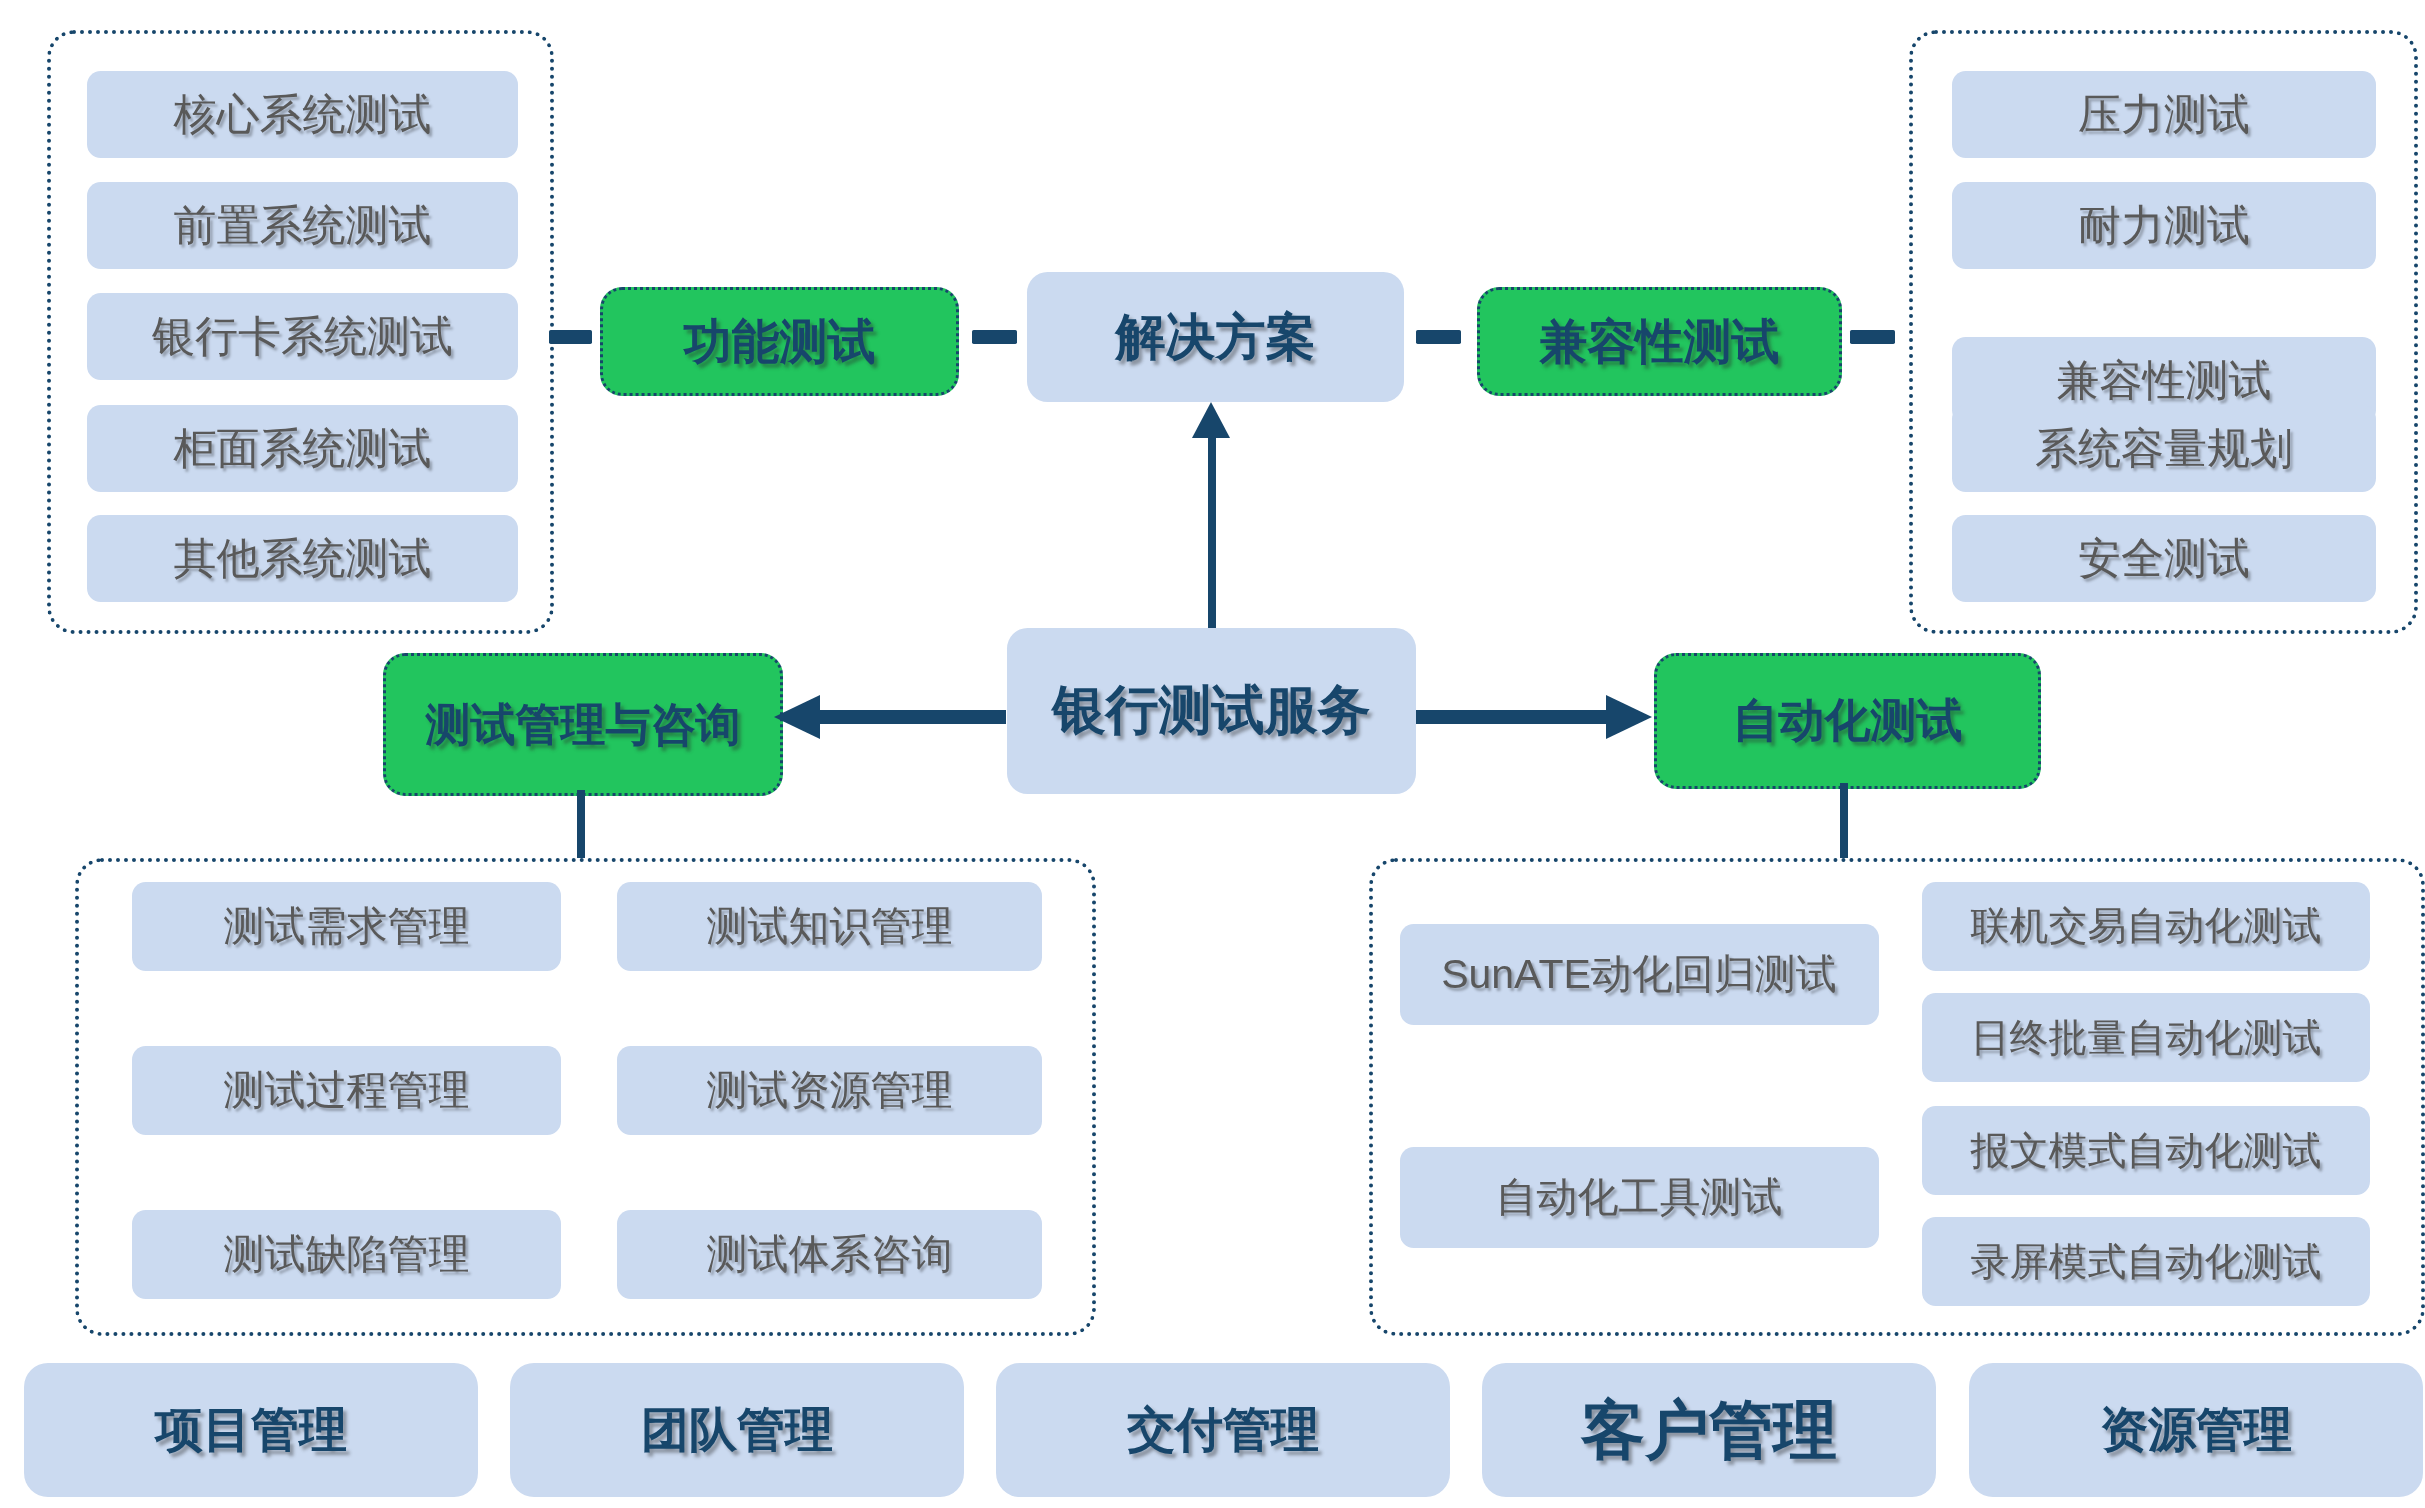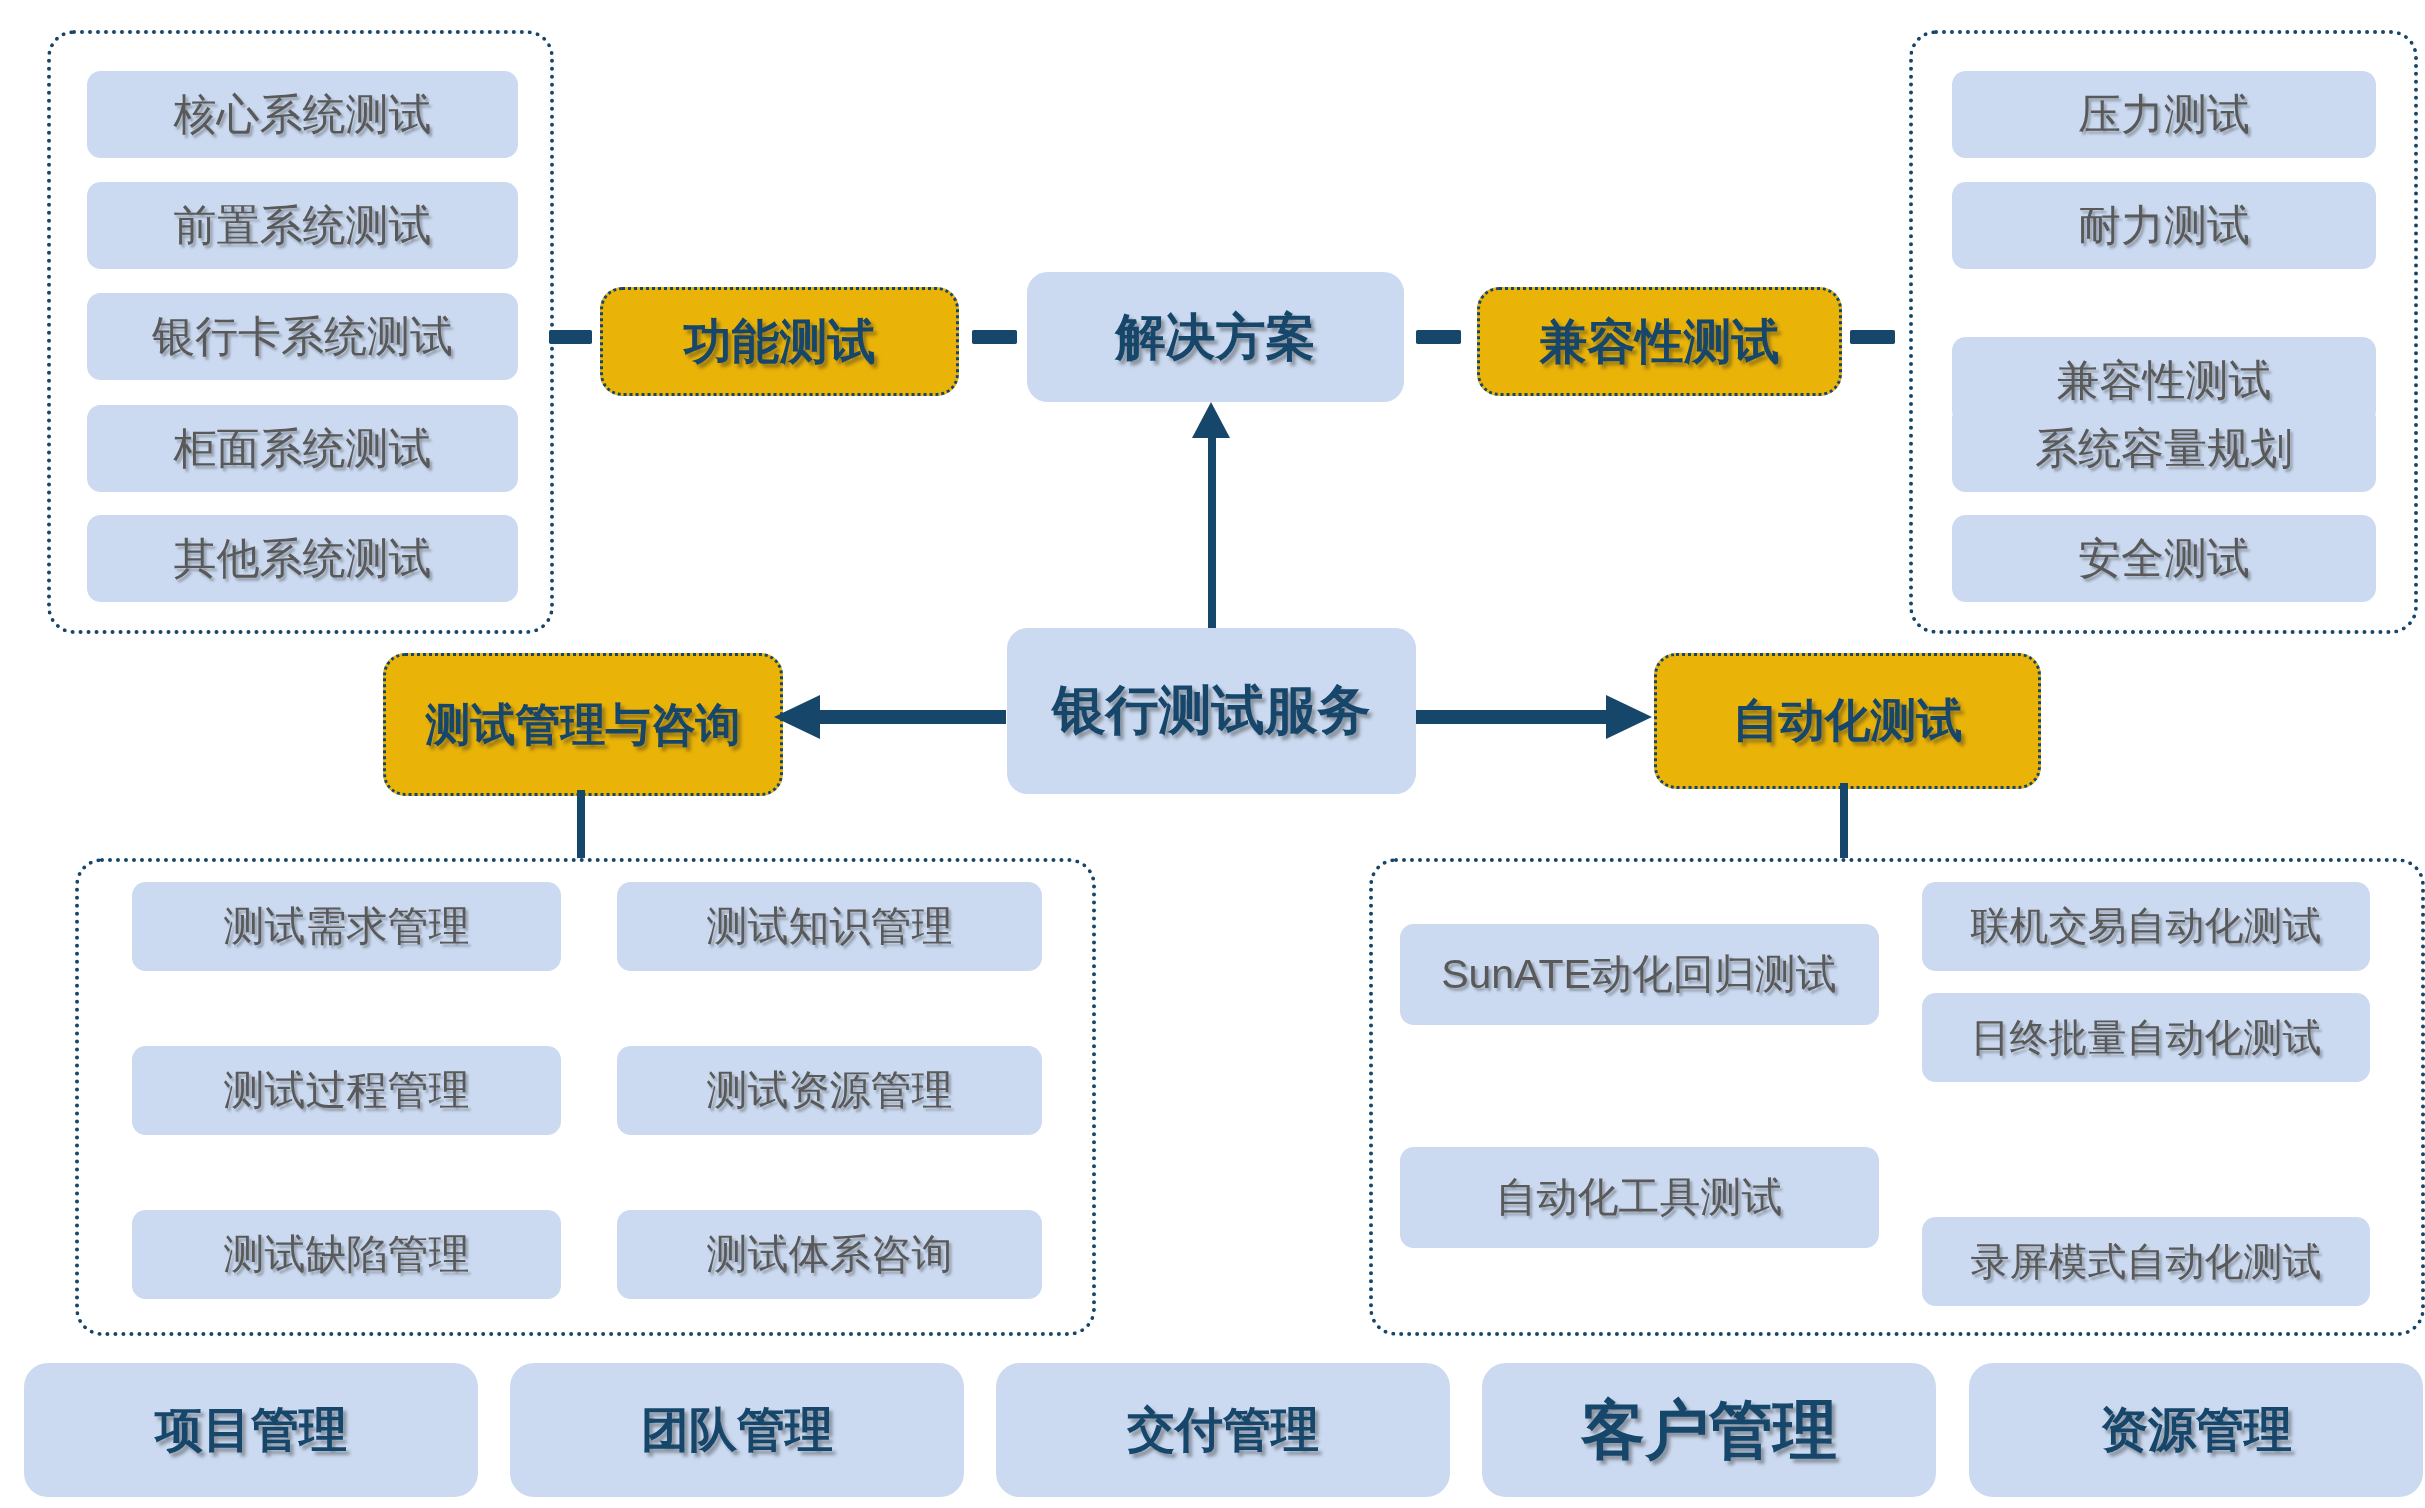--- a/index.html
+++ b/index.html
@@ -11,21 +11,21 @@
   .stage{
     position:relative;width:2426px;height:1508px;background:#fff;
     font-family:"Liberation Sans", sans-serif;overflow:hidden;
   }
   
   .group{
     position:absolute;border:4.3px dotted var(--navy);border-radius:27px;background:transparent;
   }
   
   .dlabel{
-    position:absolute;border:3.4px dotted var(--navy);border-radius:22px;background:#eab308;
+    position:absolute;border:3.4px dotted var(--navy);border-radius:22px;background:#22c55e;
     display:flex;align-items:center;justify-content:center;
     color:var(--navy);font-weight:700;
     text-shadow:3.4px 4.3px 3.4px rgba(40,40,40,.40);
     white-space:nowrap;
   }
   
   .sbox{
     position:absolute;background:var(--fill);border-radius:20.5px;
     display:flex;align-items:center;justify-content:center;
     color:var(--navy);font-weight:700;
@@ -101,20 +101,21 @@
     <div class="chip" style="left:538px;top:184px;width:425px;height:89px;">测试资源管理</div>
     <div class="chip" style="left:53px;top:348px;width:429px;height:89px;">测试缺陷管理</div>
     <div class="chip" style="left:538px;top:348px;width:425px;height:89px;">测试体系咨询</div>
   </div>
 
   <div class="group" style="left:1369px;top:858px;width:1048px;height:470px;">
     <div class="chip" style="left:26.5px;top:62px;width:479px;height:101px;">SunATE动化回归测试</div>
     <div class="chip" style="left:26.5px;top:285px;width:479px;height:101px;">自动化工具测试</div>
     <div class="chip" style="left:549px;top:19.7px;width:448px;height:89px;font-size:39px;">联机交易自动化测试</div>
     <div class="chip" style="left:549px;top:131px;width:448px;height:89px;font-size:39px;">日终批量自动化测试</div>
+    <div class="chip" style="left:549px;top:244px;width:448px;height:89px;font-size:39px;">报文模式自动化测试</div>
     <div class="chip" style="left:549px;top:355px;width:448px;height:89px;font-size:39px;">录屏模式自动化测试</div>
   </div>
 
   <div class="sbox" style="left:24px;top:1363px;width:454px;height:134px;font-size:48px;border-radius:24px;">项目管理</div>
   <div class="sbox" style="left:510px;top:1363px;width:454px;height:134px;font-size:48px;border-radius:24px;">团队管理</div>
   <div class="sbox" style="left:996px;top:1363px;width:454px;height:134px;font-size:48px;border-radius:24px;">交付管理</div>
   <div class="sbox" style="left:1482px;top:1363px;width:454px;height:134px;font-size:64px;border-radius:24px;">客户管理</div>
   <div class="sbox" style="left:1969px;top:1363px;width:454px;height:134px;font-size:48px;border-radius:24px;">资源管理</div>
 
 </div>

